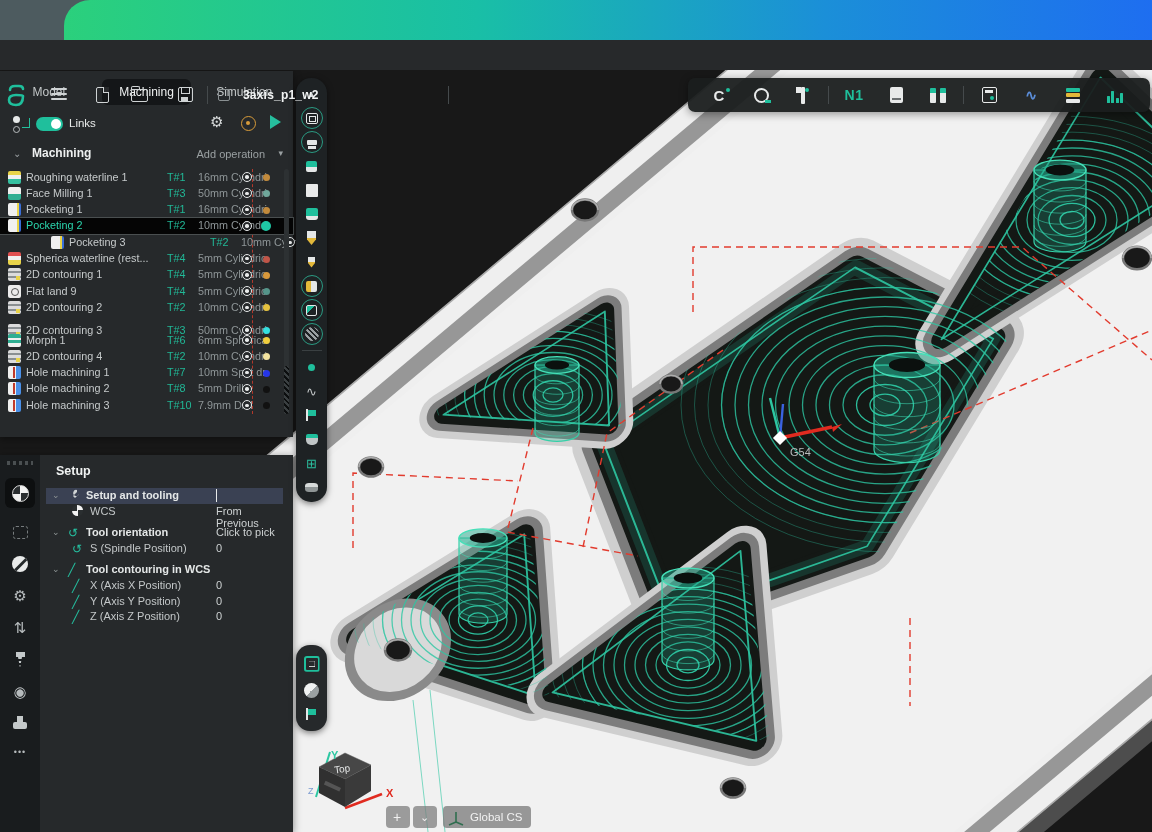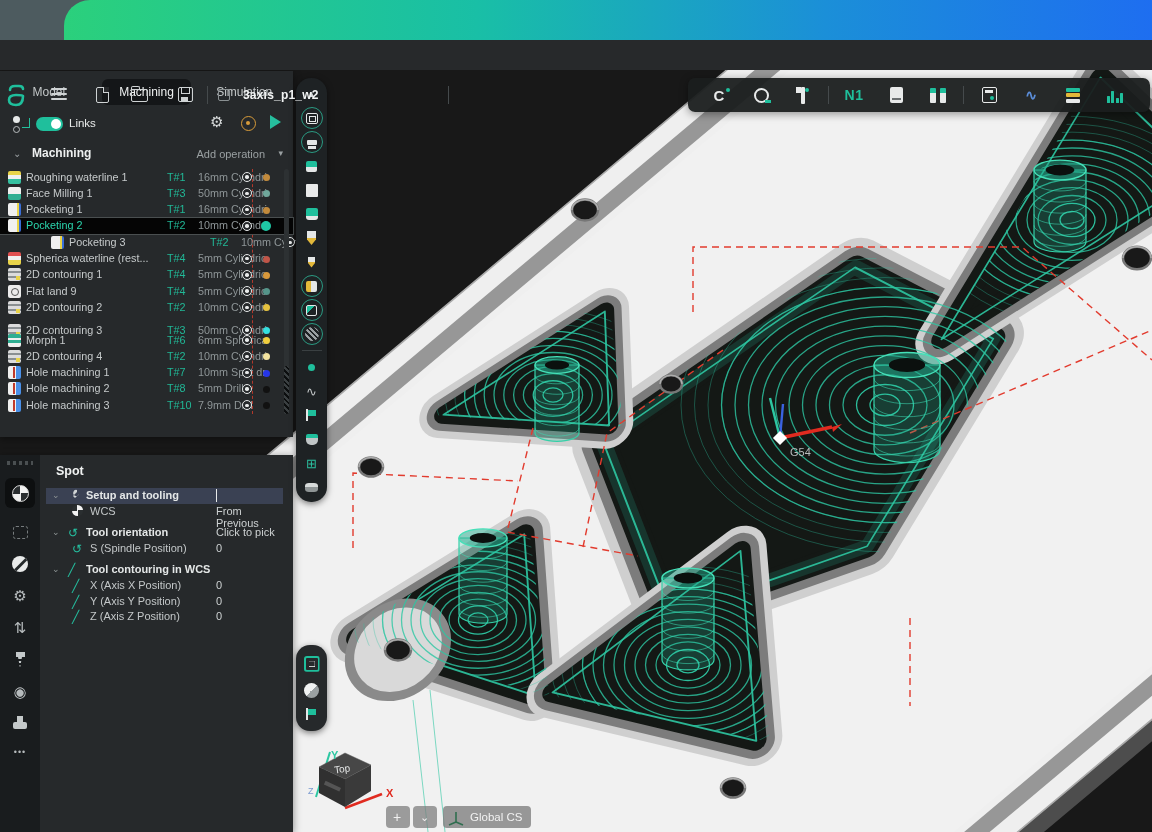--- a/index.html
+++ b/index.html
@@ -660,21 +660,21 @@
       <div class="strip-ic" style="top: 158px;">⇅</div>
       <div class="strip-ic" style="top: 190px;">
         <span class="drillic"></span>
       </div>
       <div class="strip-ic" style="top: 222px;">◉</div>
       <div class="strip-ic" style="top: 252px;">
         <span class="holderic"></span>
       </div>
       <div class="strip-ic" style="top: 282px; font-size: 9px; letter-spacing: 1px;">•••</div>
     </div>
-  <div id="setup-title">Spot</div>
+  <div id="setup-title">Setup</div>
   <div id="setup-rows">
       <div class="srow hl" style="top: 33px;">
         <span class="chev">⌄</span>
         <span class="gicon"><svg width="12" height="12" viewBox="0 0 12 12">
             <path d="M9 1 a3 3 0 1 0 2 4 l-4 4 -2 -2 4 -4z" fill="#cfd3d4"></path>
           </svg></span>
         <span class="glabel">Setup and tooling</span>
         <span class="cursor"></span>
         <span class="val"></span>
       </div>

